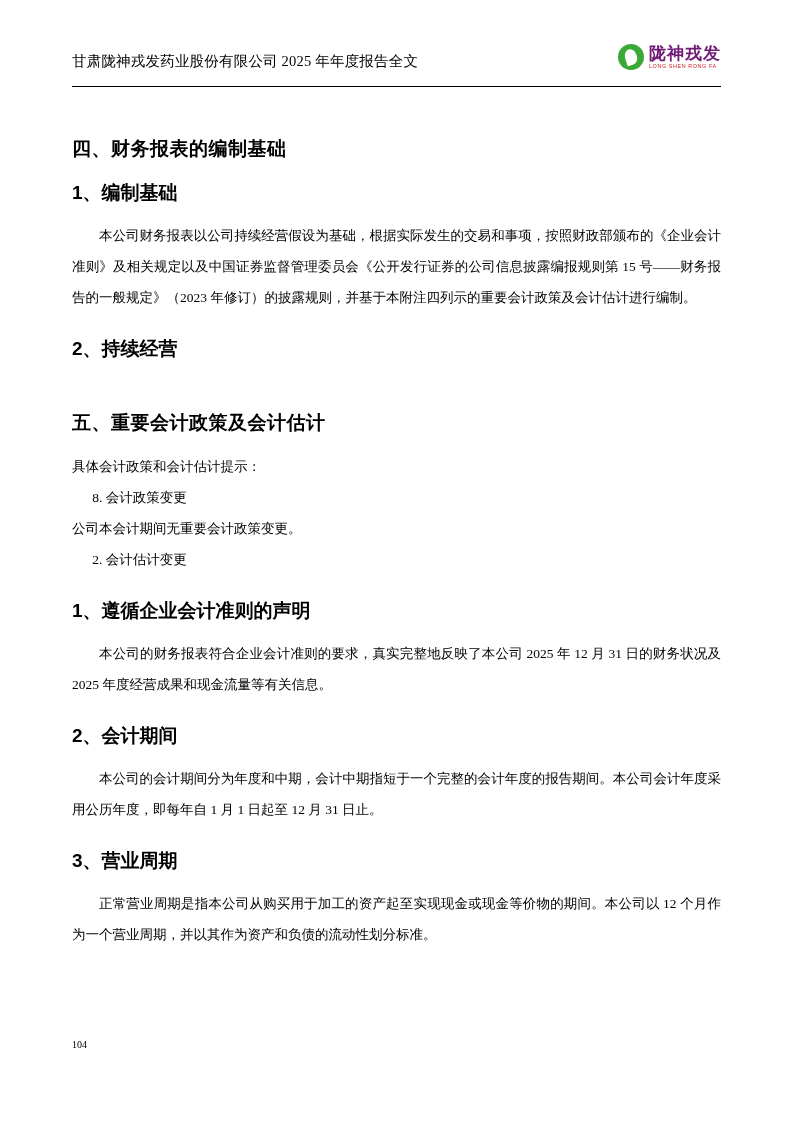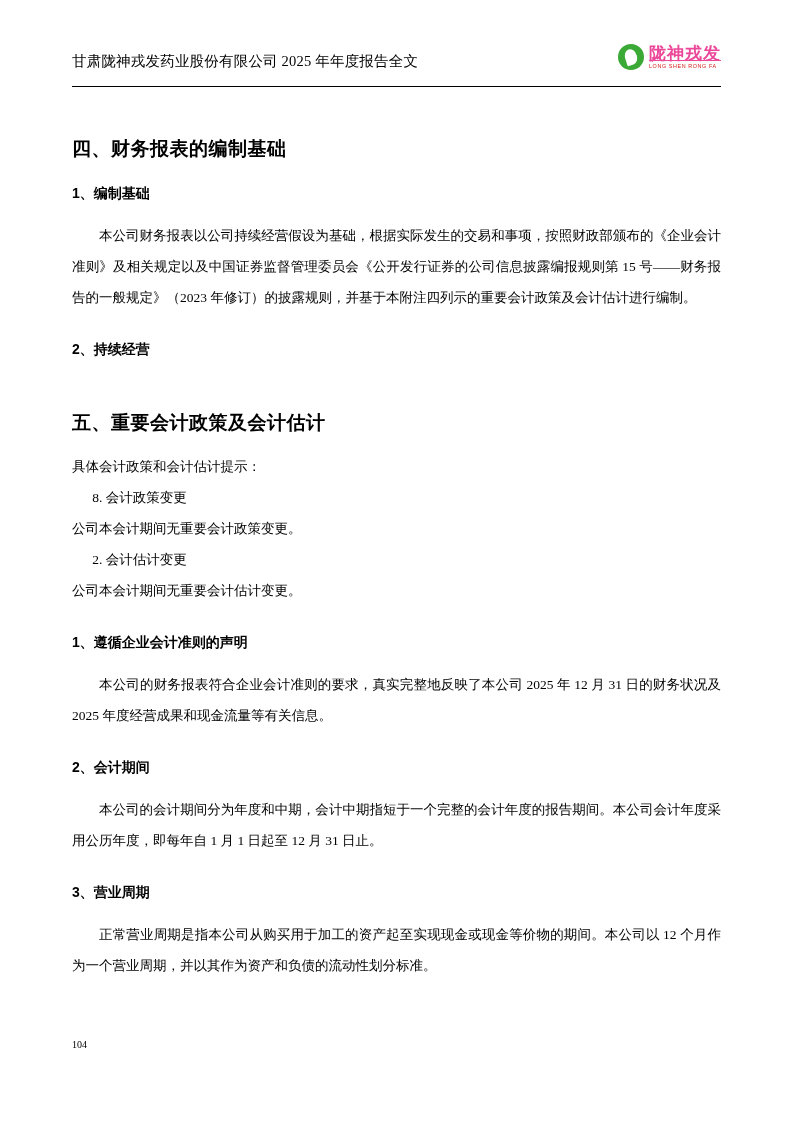--- a/index.html
+++ b/index.html
@@ -70,24 +70,23 @@
   }
   .logo-text {
     display: flex;
     flex-direction: column;
     line-height: 1;
   }
   .logo-cn {
     font-family: "Liberation Serif", "DejaVu Serif", serif;
     font-size: 17px;
     font-weight: bold;
-    color: #ec4899;
+    color: #701a75;
     letter-spacing: 1px;
     white-space: nowrap;
-    text-decoration: underline;
   }
   .logo-en {
     font-family: "Liberation Sans", sans-serif;
     font-size: 5.4px;
     color: #d41b1b;
     letter-spacing: 0.6px;
     margin-top: 2px;
     white-space: nowrap;
   }
   .header-rule {
@@ -123,21 +122,21 @@
     margin: 0;
     font-family: "Liberation Sans", "DejaVu Sans", sans-serif;
     font-size: 19px;
     font-weight: bold;
     line-height: 34px;
     letter-spacing: 0.5px;
   }
   h3.sub {
     margin: 0;
     font-family: "Liberation Sans", "DejaVu Sans", sans-serif;
-    font-size: 14px;
+    font-size: 19px;
     font-weight: bold;
     line-height: 32px;
   }
 
   
   .page-number {
     position: absolute;
     left: 72px;
     bottom: 72px;
     font-size: 10px;
@@ -178,21 +177,20 @@
       <div class="spacer-sm"></div>
 
       <div class="spacer-lg"></div>
       <h2 class="sec">五、重要会计政策及会计估计</h2>
 
       <div class="spacer-sm"></div>
       <p>具体会计政策和会计估计提示：</p>
       <p class="indent-1">8. 会计政策变更</p>
       <p>公司本会计期间无重要会计政策变更。</p>
       <p class="indent-1">2. 会计估计变更</p>
-      <p>公司本会计期间无重要会计估计变更。</p>
 
       <div class="spacer-md"></div>
       <h3 class="sub">1、遵循企业会计准则的声明</h3>
       <div class="spacer-sm"></div>
       <p class="indent">本公司的财务报表符合企业会计准则的要求，真实完整地反映了本公司 2025 年 12 月 31 日的财务状况及 2025 年度经营成果和现金流量等有关信息。</p>
 
       <div class="spacer-md"></div>
       <h3 class="sub">2、会计期间</h3>
       <div class="spacer-sm"></div>
       <p class="indent">本公司的会计期间分为年度和中期，会计中期指短于一个完整的会计年度的报告期间。本公司会计年度采用公历年度，即每年自 1 月 1 日起至 12 月 31 日止。</p>

